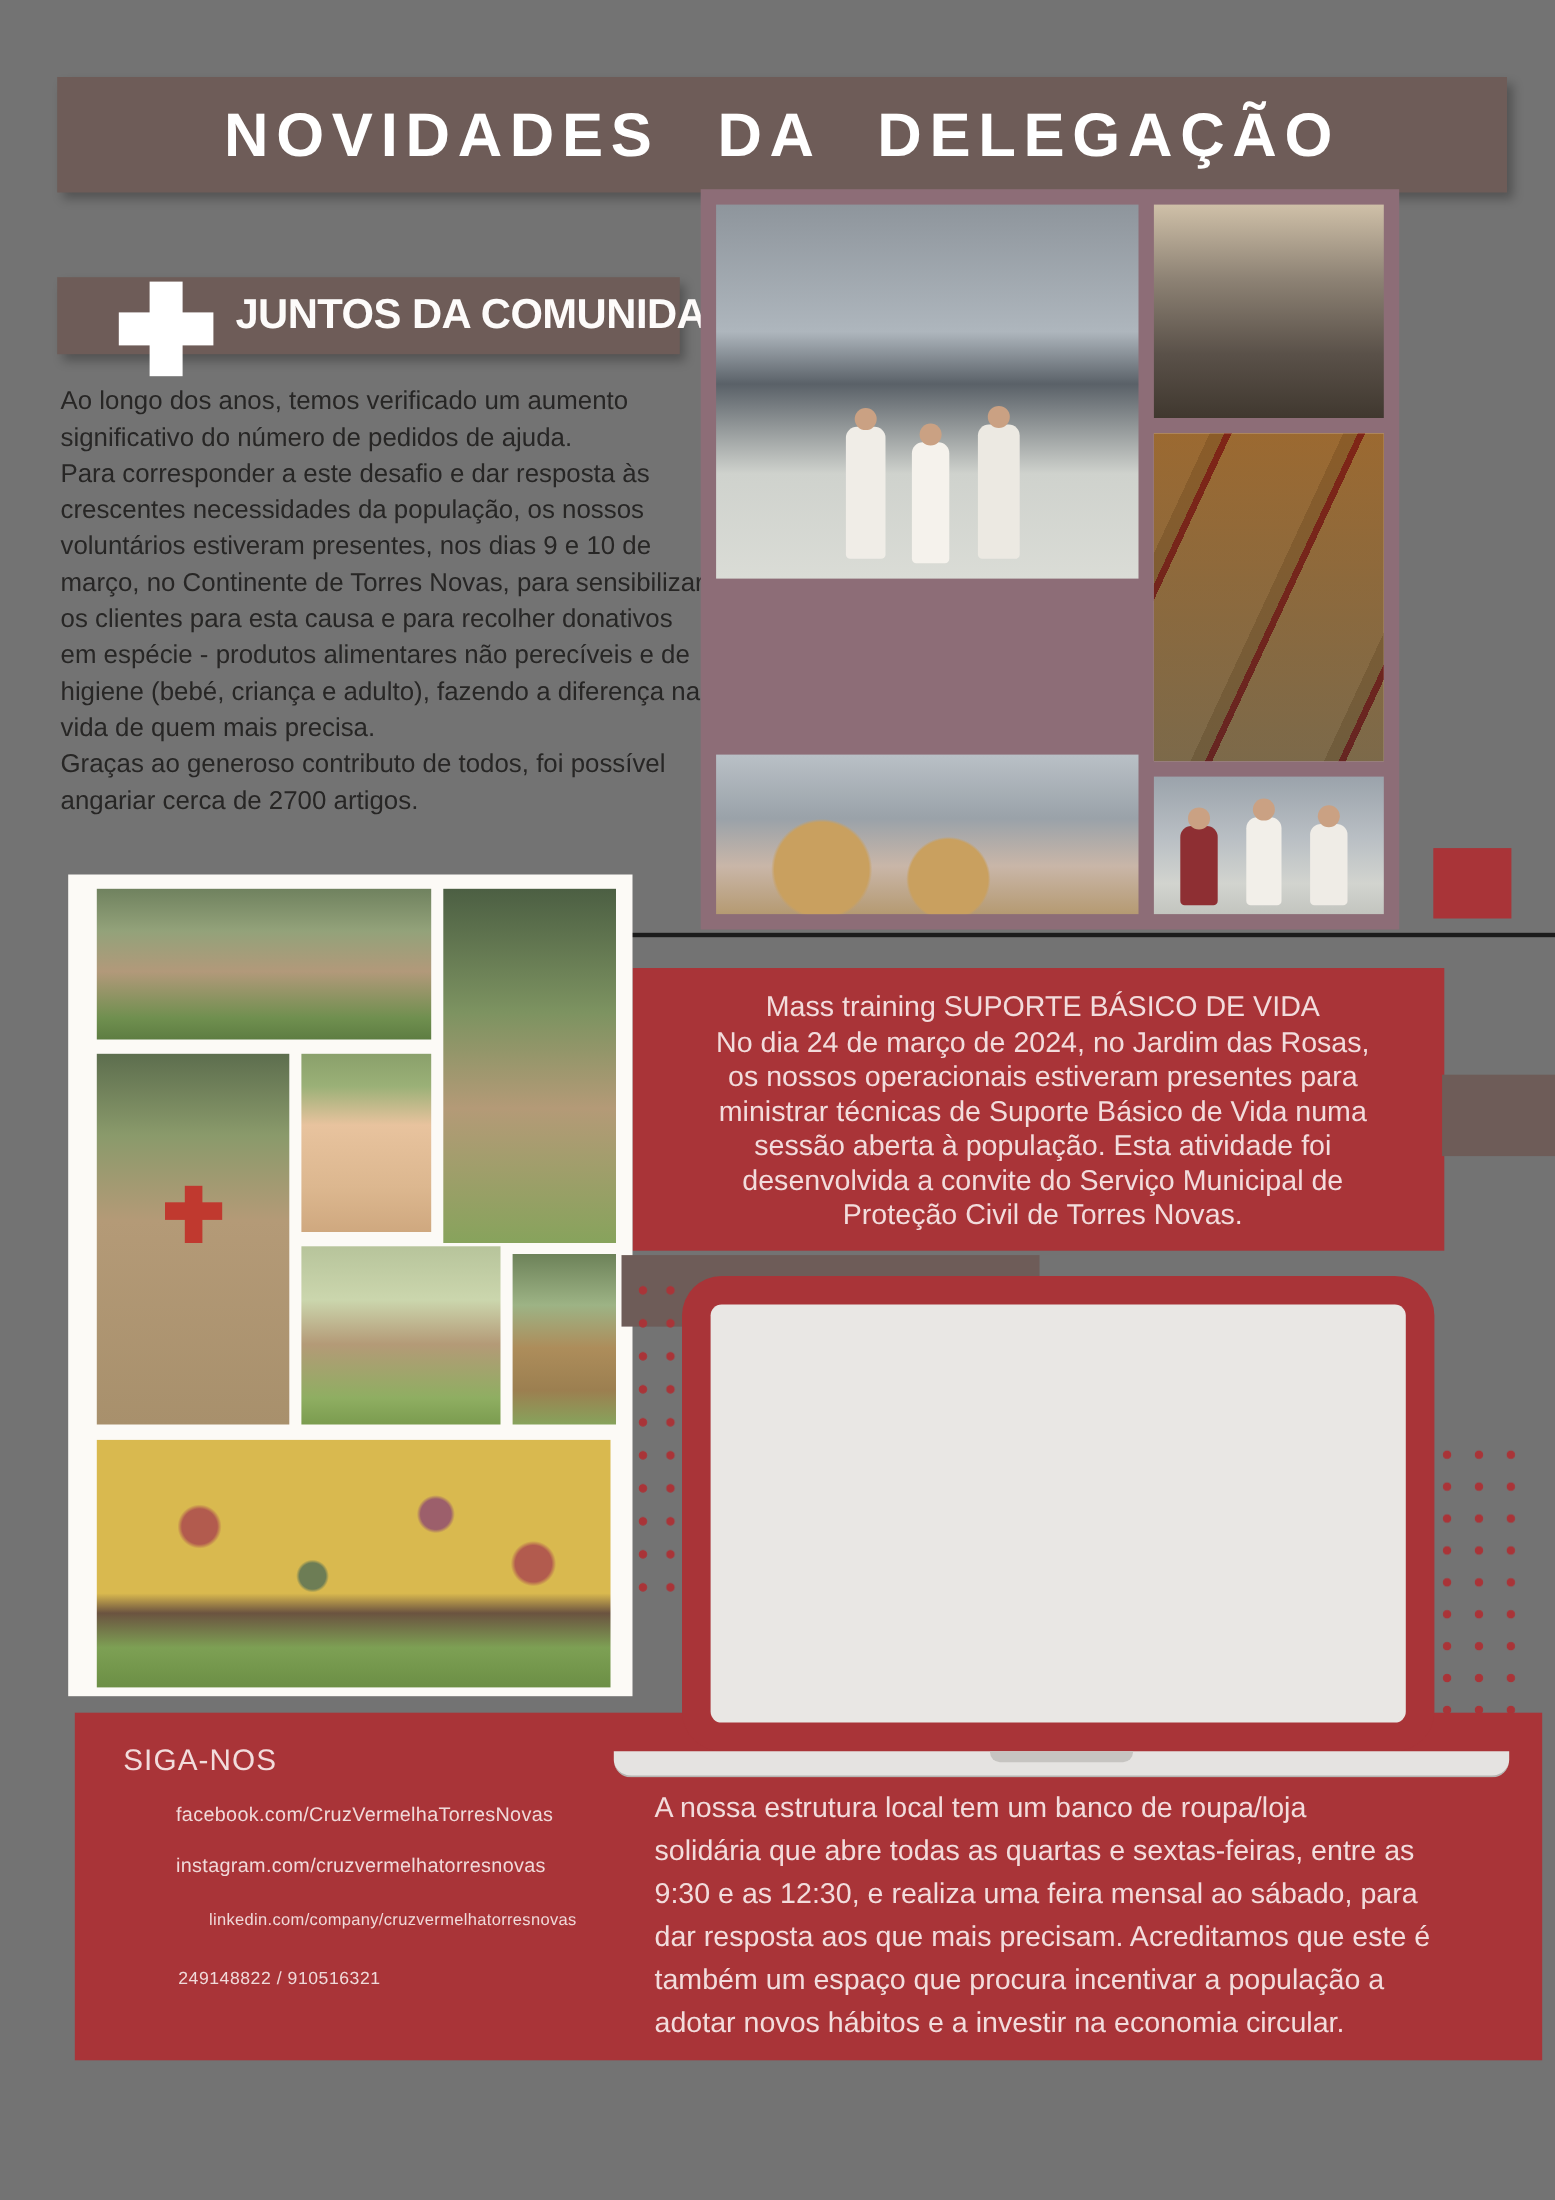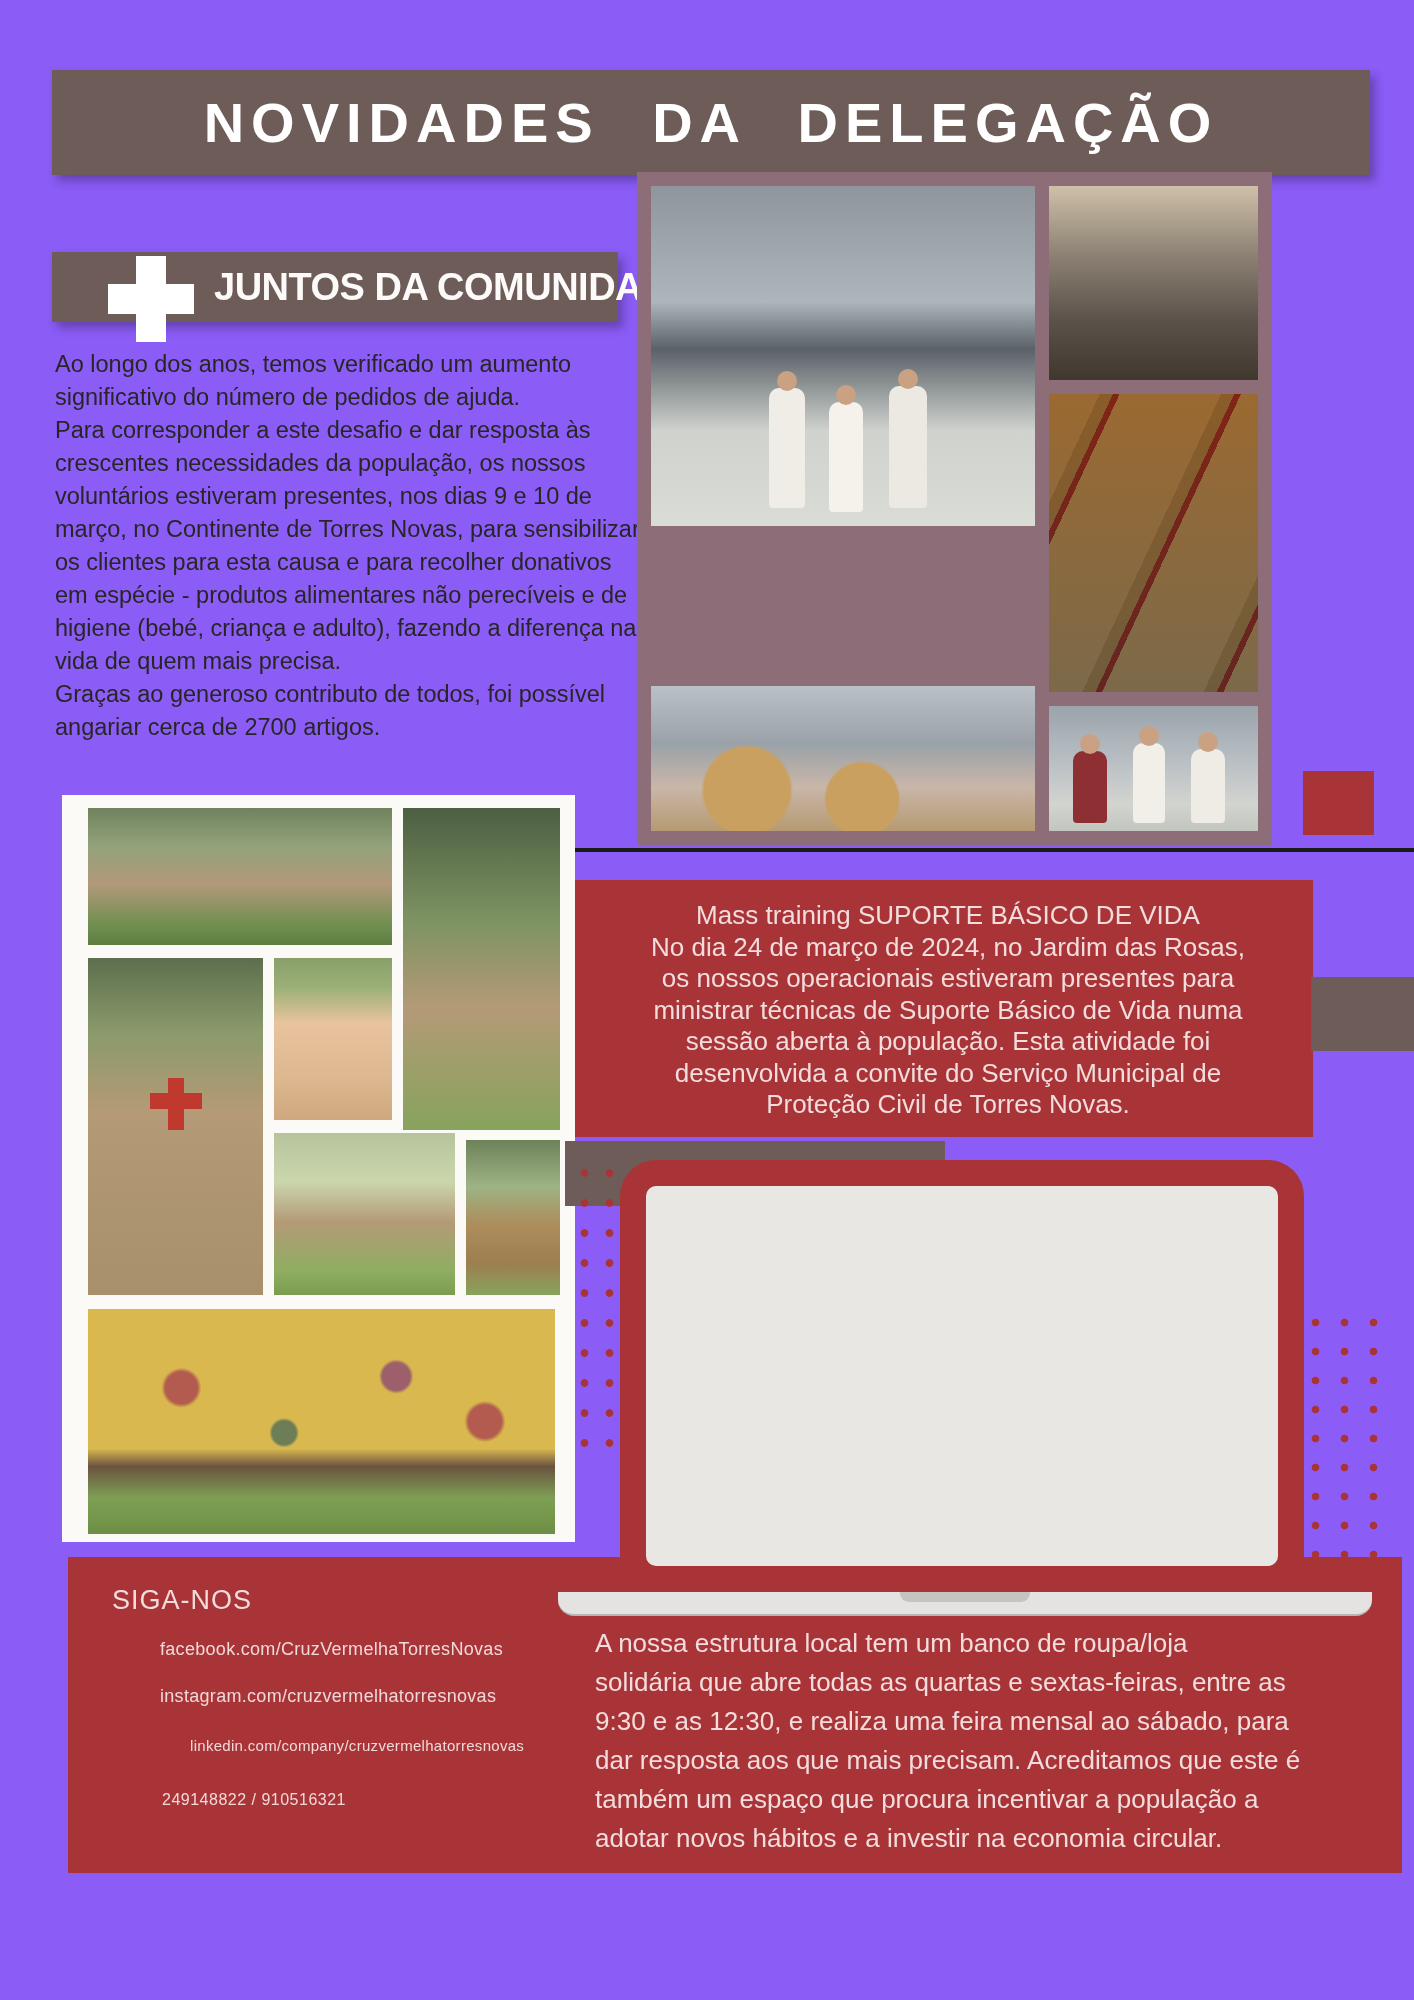--- a/index.html
+++ b/index.html
@@ -1,16 +1,16 @@
 <!DOCTYPE html>
 <html><head>
 <meta charset="utf-8">
 <style>
   html,body{margin:0;padding:0;background:#d5d4d2;font-family:"Liberation Sans",sans-serif;}
-  #stage{position:relative;width:1414px;height:2000px;background:#8b5cf6;overflow:hidden;margin:0 auto;}
+  #stage{position:relative;width:1414px;height:2000px;background:#737373;overflow:hidden;margin:0 auto;}
   .abs{position:absolute;}
 
   
   .banner{background:#6e5c58;box-shadow:5px 6px 9px rgba(0,0,0,.28);}
   #header-banner{left:52px;top:70px;width:1318px;height:105px;display:flex;align-items:center;justify-content:center;}
   #header-banner .t{color:#fff;font-size:56px;font-weight:800;letter-spacing:7px;word-spacing:30px;}
   #juntos-banner{left:52px;top:252px;width:566px;height:70px;}
   #juntos-banner .t{position:absolute;left:162px;top:50%;transform:translateY(-50%);color:#fdfbfa;font-size:38px;font-weight:800;letter-spacing:-0.5px;white-space:nowrap;}
   
   #cross{left:108px;top:256px;width:86px;height:86px;}

